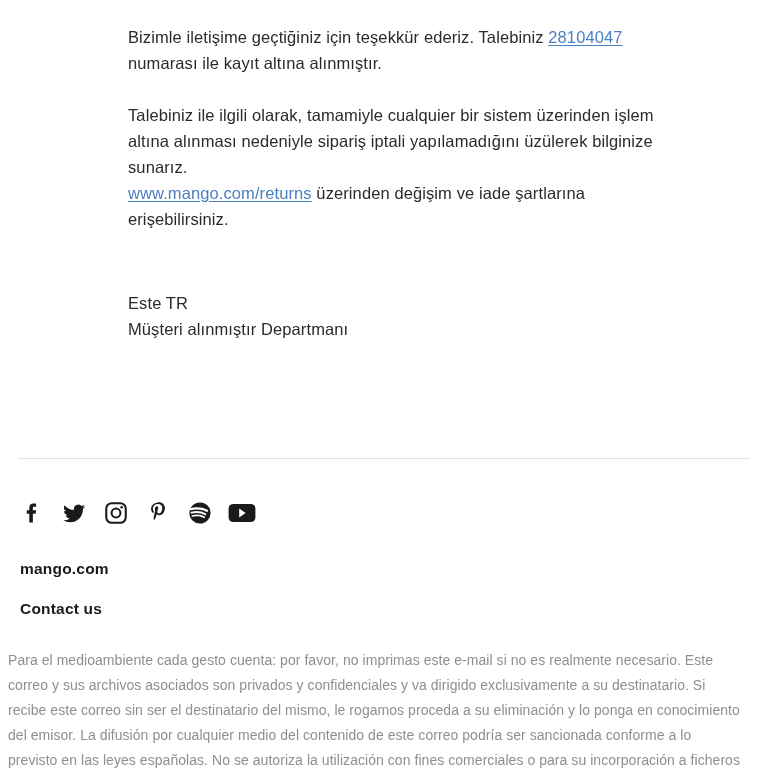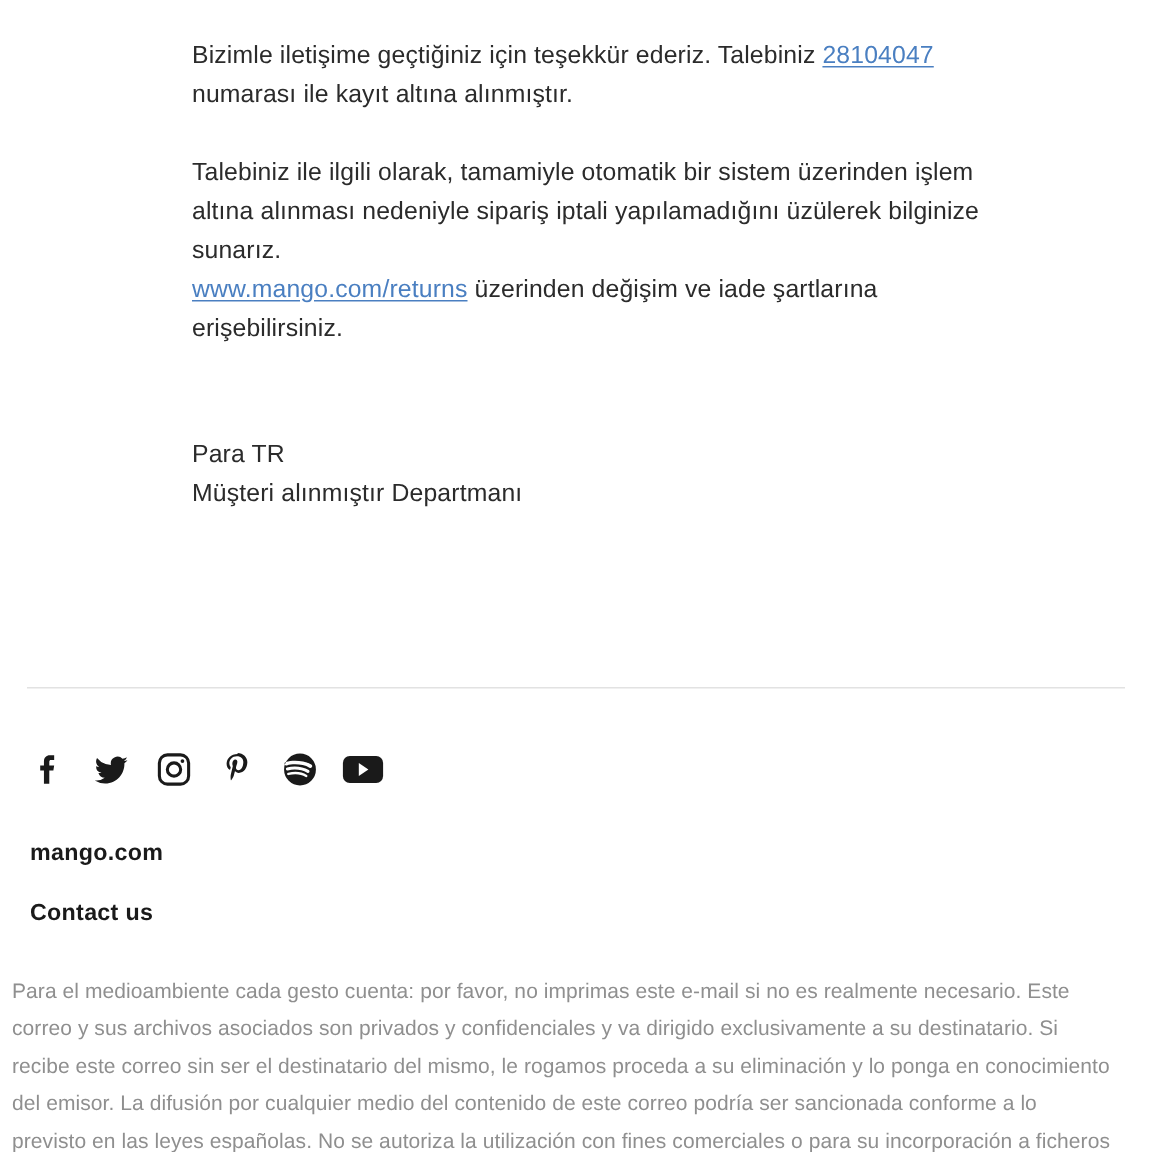--- a/index.html
+++ b/index.html
@@ -119,28 +119,28 @@
 </style>
 </head>
 <body>
 
 <div class="message-body">
 
   <p class="msg-para"><span>Bizimle iletişime geçtiğiniz için teşekkür ederiz. Talebiniz </span><a class="inline-link" href="#">28104047</a><span> numarası ile kayıt altına alınmıştır.</span></p>
 
   <div class="para-gap"></div>
 
-  <p class="msg-para">Talebiniz ile ilgili olarak, tamamiyle otomatik bir sistem üzerinden işlem altına alınması nedeniyle sipariş iptali yapılamadığını üzülerek bilginize sunarız.</p>
+  <p class="msg-para">Talebiniz ile ilgili olarak, tamamiyle cualquier bir sistem üzerinden işlem altına alınması nedeniyle sipariş iptali yapılamadığını üzülerek bilginize sunarız.</p>
 
   <p class="msg-para"><a class="inline-link" href="#">www.mango.com/returns</a><span> üzerinden değişim ve iade şartlarına erişebilirsiniz.</span></p>
 
 
 
   <div class="signature-block">
-    <p class="msg-para">Para TR</p>
+    <p class="msg-para">Este TR</p>
     <p class="msg-para">Müşteri alınmıştır Departmanı</p>
   </div>
 
 </div>
 
 <div class="divider"></div>
 
 <div class="footer">
 
   <div class="social-row">

